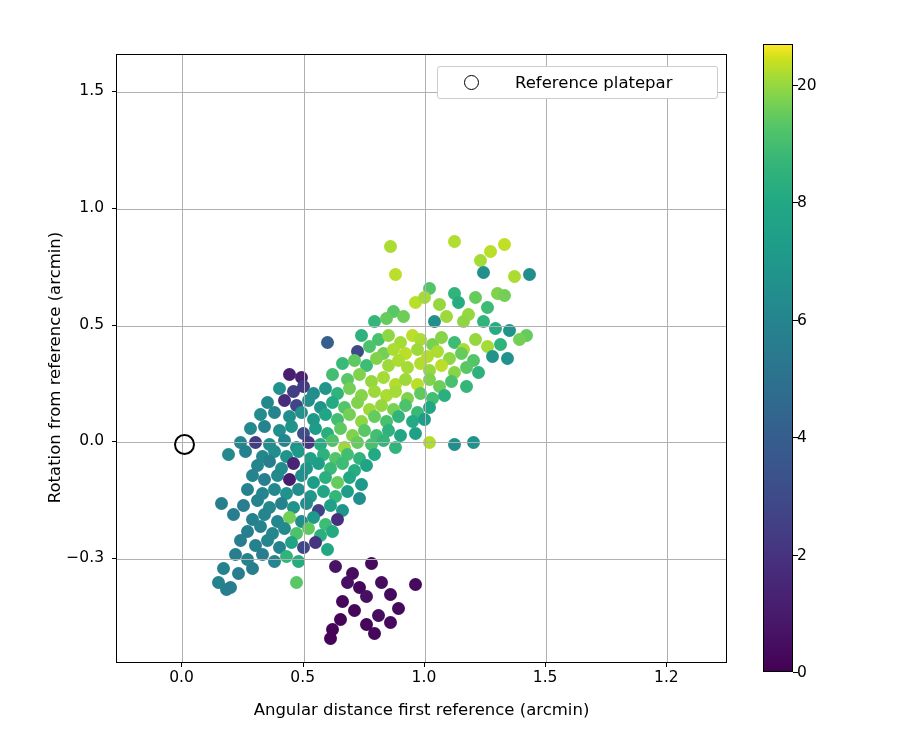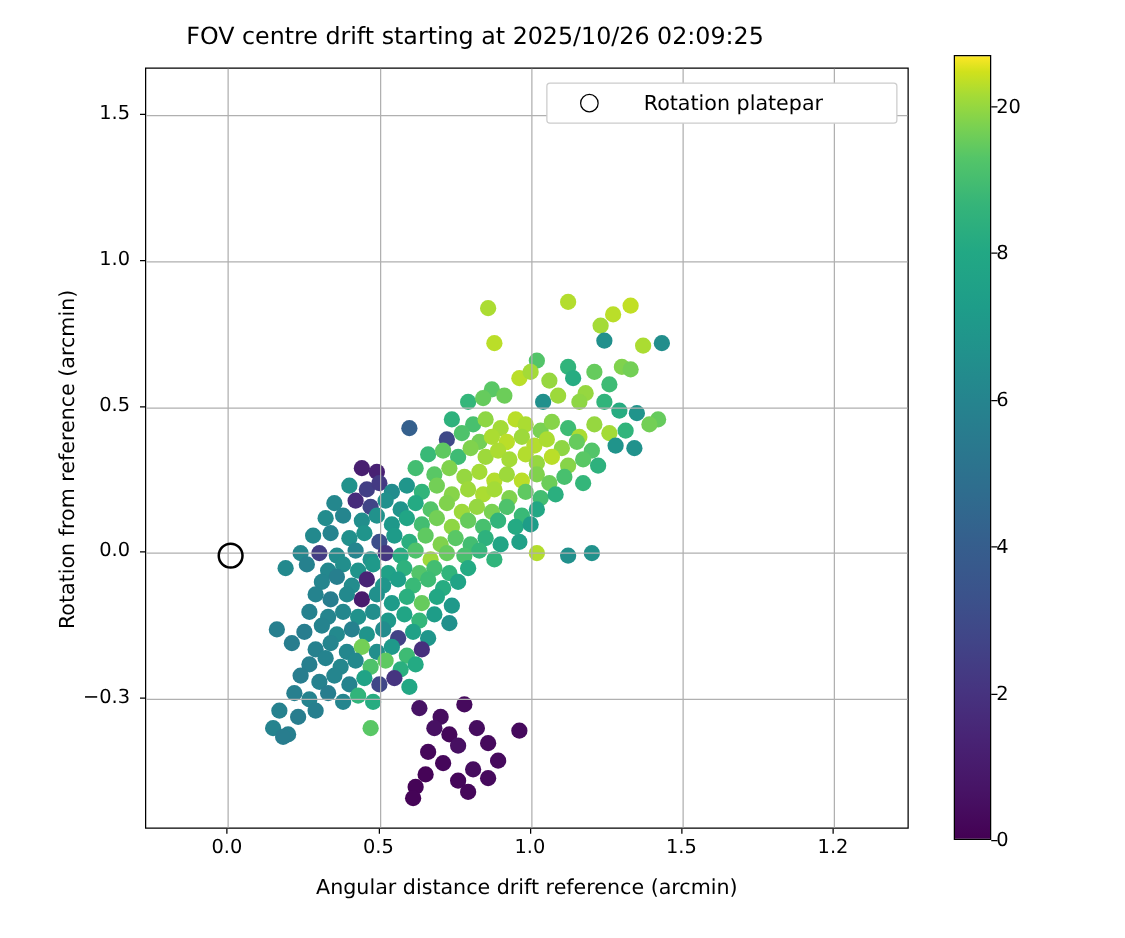--- a/index.html
+++ b/index.html
@@ -65,21 +65,20 @@
   .cbtickmark{position:absolute;left:793px;width:5px;height:1px;background:#000;}
   .cblabel{position:absolute;font-size:16.5px;color:#000;
       left:708px;top:358px;width:400px;text-align:center;
       transform:rotate(-90deg);transform-origin:center center;}
 </style>
 </head>
 <body>
 
 <div id="fig">
 
-  <div class="title">FOV centre drift starting at 2025/10/26 02:09:25</div>
 
   <div id="axes">
     <div id="points">
         <div class="pt" style="left: 273.98px; top: 191.333px; background: rgb(171, 220, 50);"></div>
         <div class="pt" style="left: 337.02px; top: 186.667px; background: rgb(179, 221, 46);"></div>
         <div class="pt" style="left: 363.69px; top: 205.333px; background: rgb(164, 219, 55);"></div>
         <div class="pt" style="left: 373.389px; top: 196px; background: rgb(186, 222, 41);"></div>
         <div class="pt" style="left: 387.937px; top: 189px; background: rgb(193, 223, 37);"></div>
         <div class="pt" style="left: 366.115px; top: 217px; background: rgb(33, 144, 140);"></div>
         <div class="pt" style="left: 412.183px; top: 219.333px; background: rgb(34, 142, 140);"></div>
@@ -384,26 +383,26 @@
       <div class="tickmark-y" style="top: 208px;"></div>
       <div class="ytick" style="top: 208px;">
         <span>1.0</span>
       </div>
       <div class="tickmark-y" style="top: 91.3333px;"></div>
       <div class="ytick" style="top: 91.3333px;">
         <span>1.5</span>
       </div>
     </div>
 
-  <div class="xlabel">Angular distance drift reference (arcmin)</div>
+  <div class="xlabel">Angular distance first reference (arcmin)</div>
   <div class="ylabel">Rotation from reference (arcmin)</div>
 
   <div id="legend">
     <div class="lgmark"></div>
-    <div class="lgtext">Rotation platepar</div>
+    <div class="lgtext">Reference platepar</div>
   </div>
 
   <div id="cbar"></div>
   <div id="cbticks">
       <div class="cbtickmark" style="top: 672px;"></div>
       <div class="cbtick" style="top: 672px;">0</div>
       <div class="cbtickmark" style="top: 554.617px;"></div>
       <div class="cbtick" style="top: 554.617px;">2</div>
       <div class="cbtickmark" style="top: 437.234px;"></div>
       <div class="cbtick" style="top: 437.234px;">4</div>

